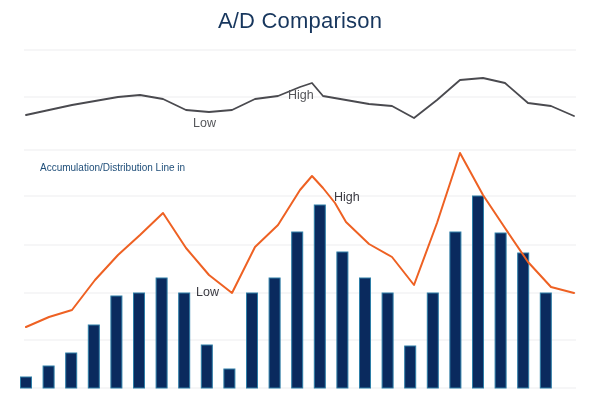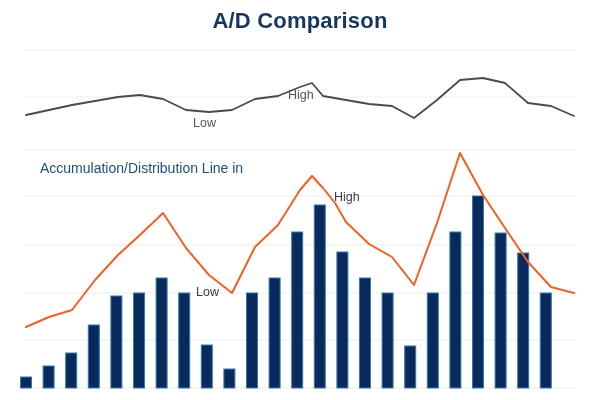--- a/index.html
+++ b/index.html
@@ -10,32 +10,32 @@
     overflow:hidden;
     position:relative;
   }
   #root{position:absolute;inset:0;width:600px;height:400px;}
 
   .chart-title{
     position:absolute;
     left:0;top:8px;width:600px;
     text-align:center;
     font-size:22px;
-    font-weight:bold;
+    font-weight:normal;
     color:#17365d;
     letter-spacing:0.2px;
   }
 
   .svg-layer{position:absolute;left:0;top:0;width:600px;height:400px;}
 
   .subtitle{
     position:absolute;
     left:40px;top:160px;
     width:270px;
-    font-size:14px;
+    font-size:10px;
     line-height:16px;
     color:#1f4e79;
   }
   .subtitle .l2{display:block;}
 
   .lbl{
     position:absolute;
     font-size:12.5px;
     color:#55565a;
     white-space:nowrap;

